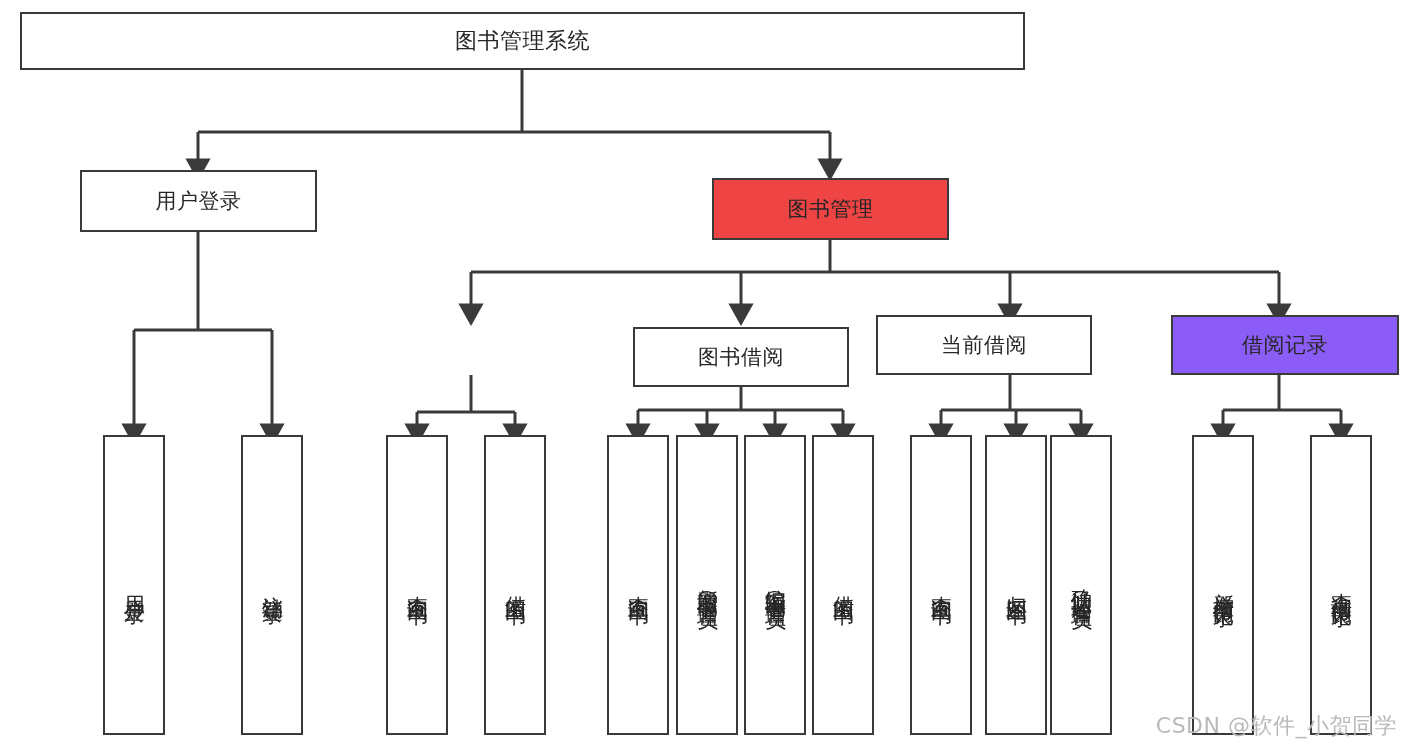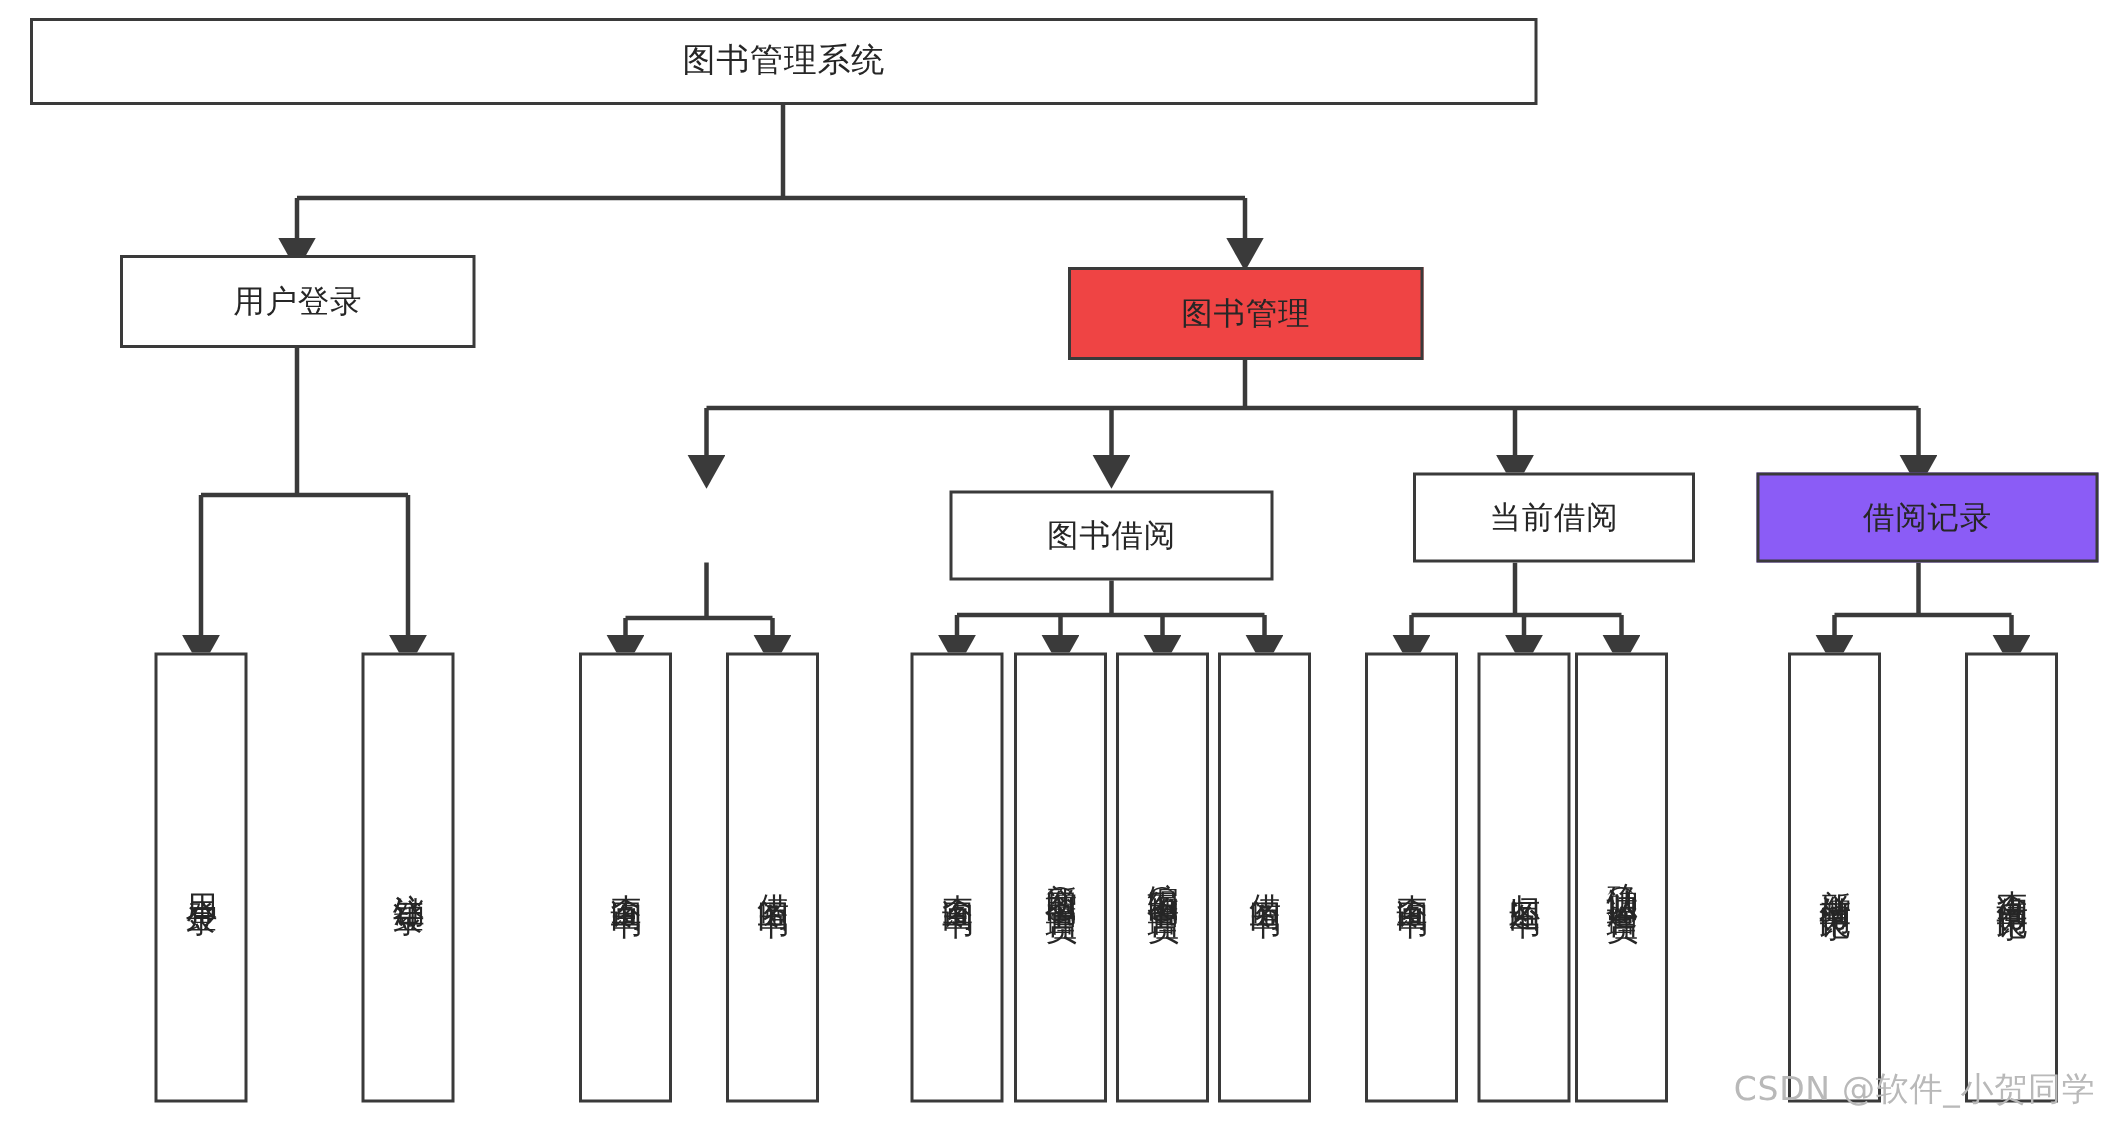--- a/index.html
+++ b/index.html
@@ -134,21 +134,21 @@
   <div class="node horiz" style="left: 80px; top: 170px; width: 237px; height: 62px; border-color: rgb(58, 58, 58); background: rgb(255, 255, 255); color: rgb(38, 38, 38);">
     <span class="lbl">用户登录</span>
   </div>
   <div class="node horiz" style="left: 712px; top: 178px; width: 237px; height: 62px; border-color: rgb(58, 58, 58); background: #ef4444; color: rgb(38, 38, 38);">
     <span class="lbl">图书管理</span>
   </div>
 
   <div class="node horiz" style="left: 633px; top: 315px; width: 216px; height: 60px; border-color: rgb(58, 58, 58); background: rgb(255, 255, 255); color: rgb(38, 38, 38); margin-top: 12px;">
     <span class="lbl">图书借阅</span>
   </div>
-  <div class="node horiz" style="left: 942px; top: 315px; width: 188px; height: 60px; border-color: rgb(58, 58, 58); background: rgb(255, 255, 255); color: rgb(38, 38, 38);">
+  <div class="node horiz" style="left: 876px; top: 315px; width: 216px; height: 60px; border-color: rgb(58, 58, 58); background: rgb(255, 255, 255); color: rgb(38, 38, 38);">
     <span class="lbl">当前借阅</span>
   </div>
   <div class="node horiz" style="left: 1171px; top: 315px; width: 228px; height: 60px; border-color: rgb(58, 58, 58); background: #8b5cf6; color: rgb(38, 38, 38);">
     <span class="lbl">借阅记录</span>
   </div>
 
   <div class="node vert" style="left: 103px; top: 435px; width: 62px; height: 300px; border-color: rgb(58, 58, 58); background: rgb(255, 255, 255); color: rgb(38, 38, 38);">
     <span class="lbl">用户登录</span>
   </div>
   <div class="node vert" style="left: 241px; top: 435px; width: 62px; height: 300px; border-color: rgb(58, 58, 58); background: rgb(255, 255, 255); color: rgb(38, 38, 38);">

